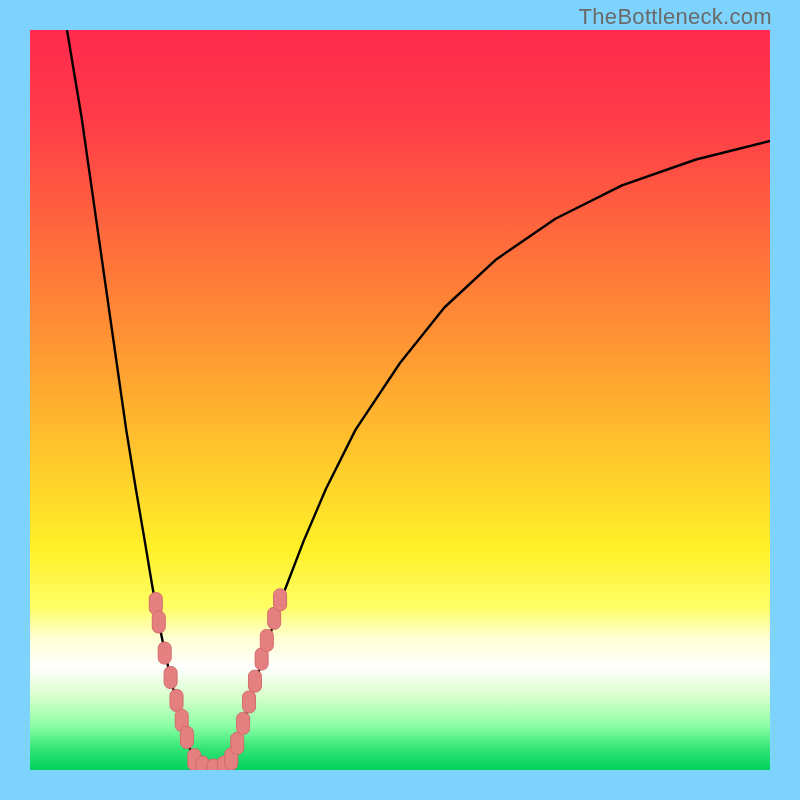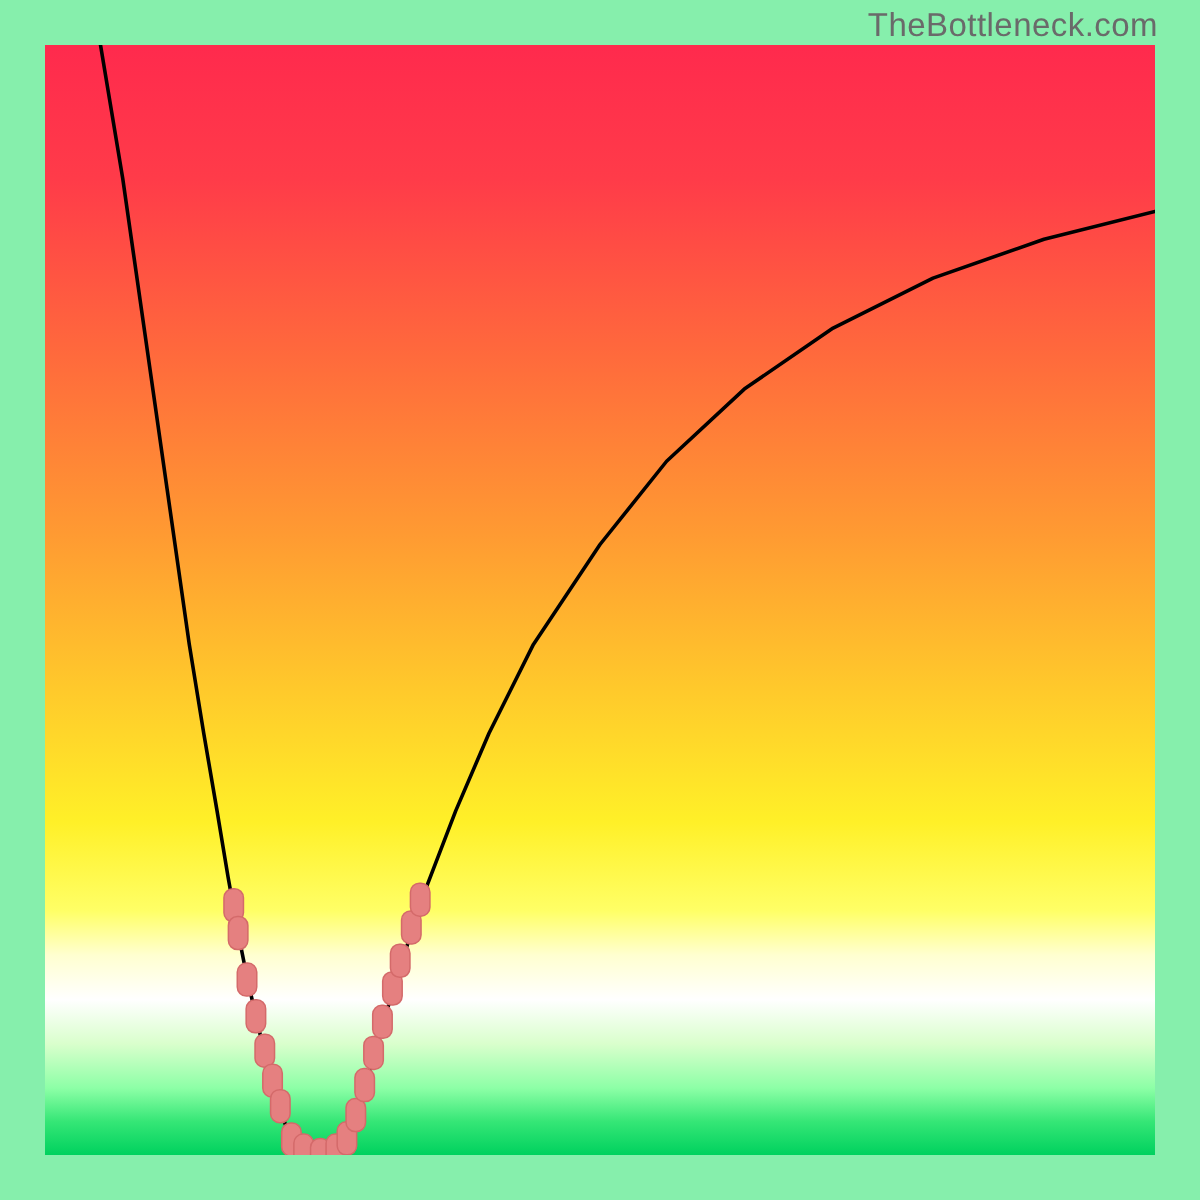--- a/index.html
+++ b/index.html
@@ -10,21 +10,21 @@
     overflow: hidden;
     background: #000;
     font-family: Arial, Helvetica, sans-serif;
   }
   .frame {
     position: absolute;
     left: 0;
     top: 0;
     width: 800px;
     height: 800px;
-    background: #86efac;
+    background: #7dd3fc;
   }
   .plot-area {
     position: absolute;
     left: 30px;
     top: 30px;
     width: 740px;
     height: 740px;
     overflow: hidden;
   }
   .gradient {

